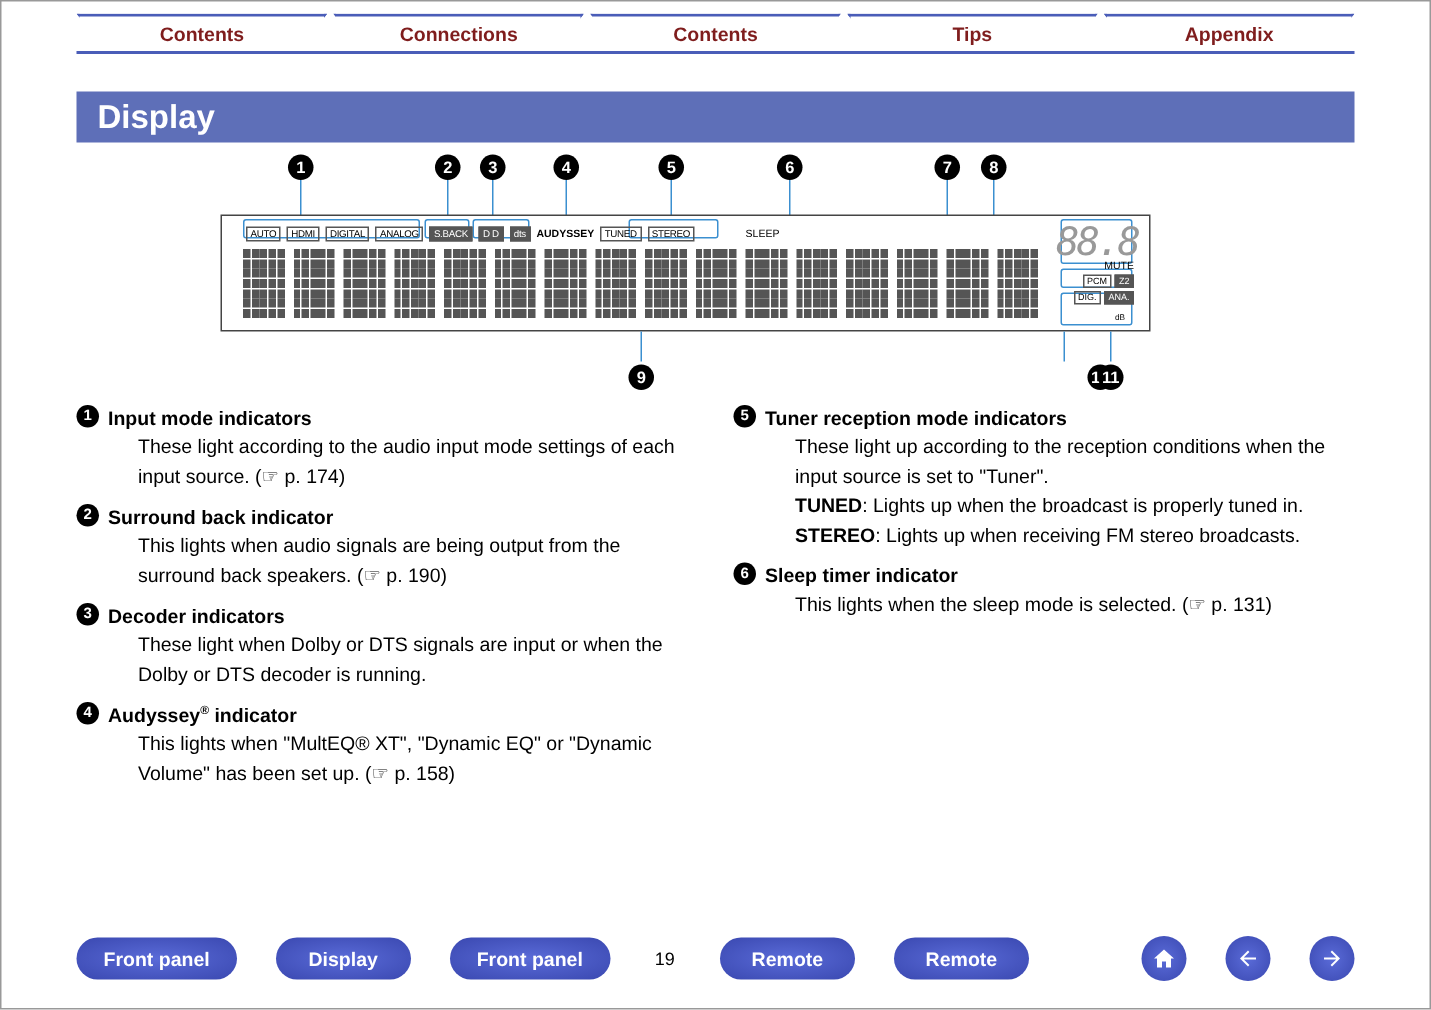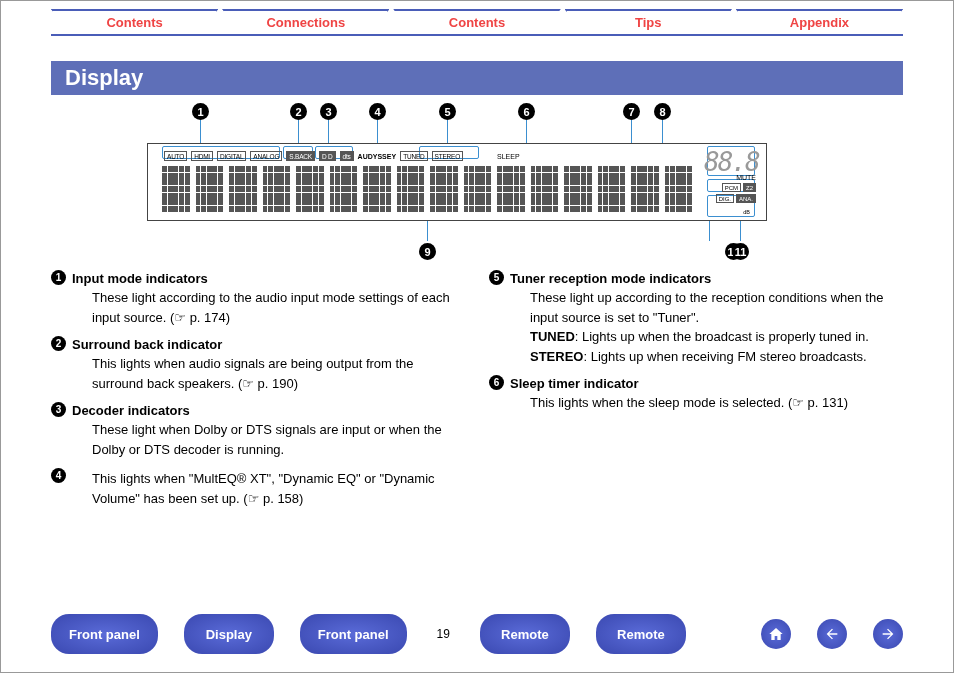--- a/index.html
+++ b/index.html
@@ -33,21 +33,21 @@
       border-bottom: none;
       clip-path: polygon(0 0, 100% 0, 88% 100%, 12% 100%);
     }
     .tab-label {
       position: relative;
       z-index: 1;
       display: flex;
       align-items: center;
       justify-content: center;
       height: 100%;
-      color: #ef4444;
+      color: #7f1d1d;
       font-weight: bold;
       font-size: 13px;
     }
     .tab-underline {
       position: absolute;
       left: 50px;
       right: 50px;
       top: 33px;
       height: 2px;
       background: #4a5db8;
@@ -229,21 +229,21 @@
       right: 0;
       display: flex;
       align-items: center;
       padding: 0 50px;
       gap: 26px;
     }
     .pill {
       background: radial-gradient(ellipse at center, #5a6bd8 0%, #3a48b0 100%);
       color: #fff;
       border-radius: 18px;
-      height: 40px;
+      height: 28px;
       padding: 0 18px;
       display: flex;
       align-items: center;
       justify-content: center;
       font-weight: bold;
       font-size: 13px;
       min-width: 90px;
     }
     .page-num {
       font-size: 12px;
@@ -972,20 +972,21 @@
     <div class="item">
       <span class="item-bullet">3</span>
       <div class="item-content">
         <div class="item-title">Decoder indicators</div>
         <div class="item-body">These light when Dolby or DTS signals are input or when the Dolby or DTS decoder is running.</div>
       </div>
     </div>
     <div class="item">
       <span class="item-bullet">4</span>
       <div class="item-content">
+        <div class="item-title">Audyssey<span class="sup">®</span> indicator</div>
         <div class="item-body">This lights when "MultEQ® XT", "Dynamic EQ" or "Dynamic Volume" has been set up.  (☞ p. 158)</div>
       </div>
     </div>
   </div>
 
   <div class="col">
     <div class="item">
       <span class="item-bullet">5</span>
       <div class="item-content">
         <div class="item-title">Tuner reception mode indicators</div>

